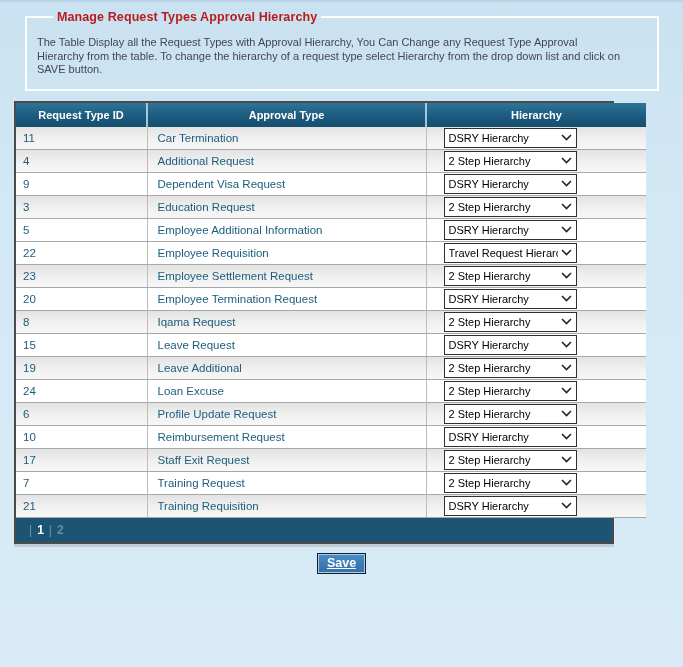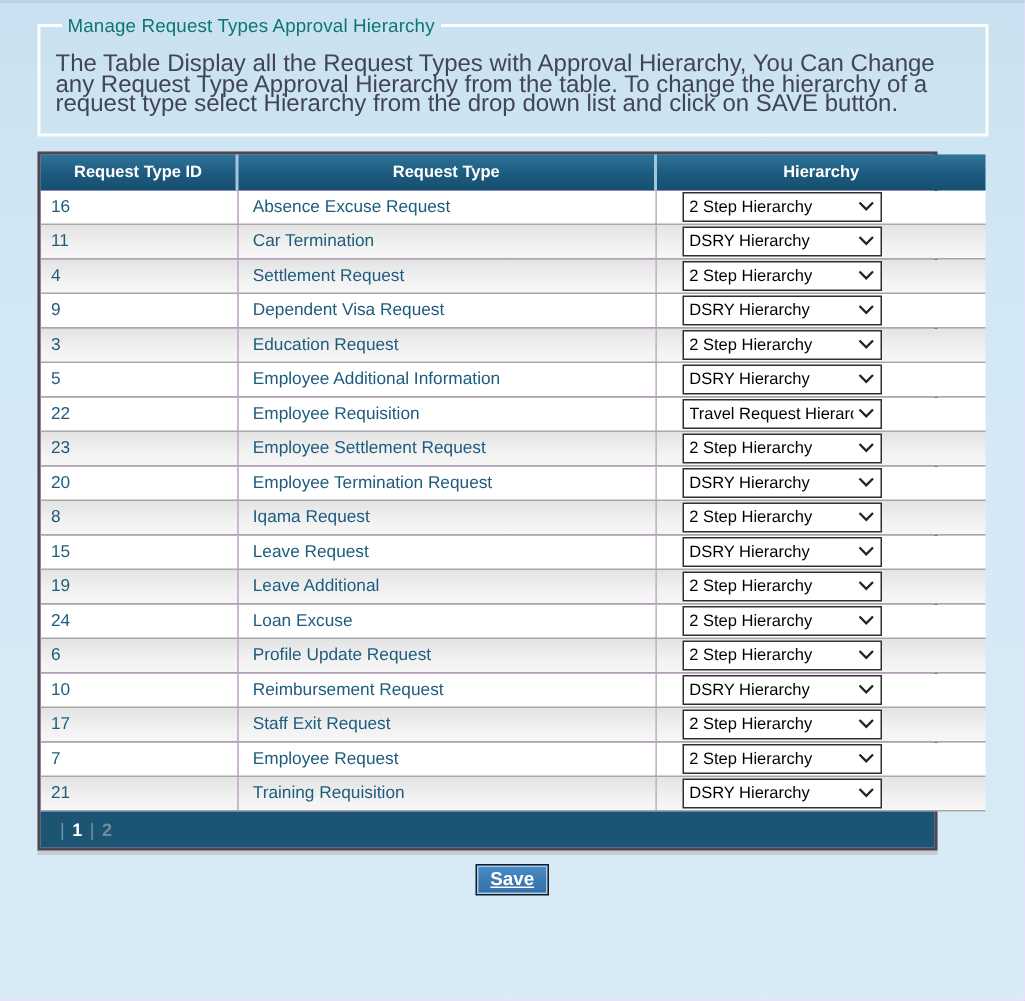--- a/index.html
+++ b/index.html
@@ -11,35 +11,35 @@
   }
 
   
   fieldset {
     margin:8px 24px 0 25px;
     width:634px;
     border:2px solid #fcfdfe;
     padding:8px 10px 12px 10px;
   }
   legend {
-    font-size:12.5px; font-weight:normal; color:#0f766e;
-    padding:0 4px; margin-left:4px; letter-spacing:.1px;
+    font-size:12.5px; font-weight:bold; color:#b91c1c;
+    padding:0 4px; margin-left:16px; letter-spacing:.1px;
   }
   .desc {
-    color:#42455a; font-size:16px; line-height:13.5px;
+    color:#42455a; font-size:11px; line-height:13.5px;
     max-width:588px; margin-top:4px;
   }
 
   
   .grid {
-    margin:10px 24px 0 25px;
+    margin:10px 24px 0 14px;
     width:600px;
     border:2px solid #4b4b4b;
     box-shadow:0 3px 0 #c3ccd3;
-    background:#f0abfc;
+    background:#22c55e;
   }
   table { width:100%; border-collapse:collapse; table-layout:fixed; }
   col.c-id   { width:131px; }
   col.c-type { width:279px; }
   col.c-hier { width:220px; }
   thead th {
     height:24px;
     background:linear-gradient(180deg,#337b a0,#1b5a7e);
     background:linear-gradient(180deg,#2f7499 0%,#1c5a7e 55%,#164f6e 100%);
     color:#fff; font-size:11px; font-weight:bold; text-align:center;
@@ -105,42 +105,35 @@
 <div class="grid">
   <table>
     <colgroup>
         <col class="c-id">
         <col class="c-type">
         <col class="c-hier">
       </colgroup>
     <thead>
       <tr>
         <th>Request Type ID</th>
-        <th>Request Type</th>
+        <th>Approval Type</th>
         <th>Hierarchy</th>
       </tr>
     </thead>
     <tbody>
-        <tr>
-          <td class="col-id">16</td>
-          <td class="col-type">Absence Excuse Request</td>
-          <td class="col-hier"><span class="select-wrap"><select><option>2 Step Hierarchy</option></select><span class="chev"><svg width="11" height="7" viewBox="0 0 11 7">
-                  <polyline points="1,1 5.5,5.6 10,1" fill="none" stroke="#222" stroke-width="1.5"></polyline>
-                </svg></span></span></td>
-        </tr>
         <tr class="alt">
           <td class="col-id">11</td>
           <td class="col-type">Car Termination</td>
           <td class="col-hier"><span class="select-wrap"><select><option>DSRY Hierarchy</option></select><span class="chev"><svg width="11" height="7" viewBox="0 0 11 7">
                   <polyline points="1,1 5.5,5.6 10,1" fill="none" stroke="#222" stroke-width="1.5"></polyline>
                 </svg></span></span></td>
         </tr>
         <tr class="alt">
           <td class="col-id">4</td>
-          <td class="col-type">Settlement Request</td>
+          <td class="col-type">Additional Request</td>
           <td class="col-hier"><span class="select-wrap"><select><option>2 Step Hierarchy</option></select><span class="chev"><svg width="11" height="7" viewBox="0 0 11 7">
                   <polyline points="1,1 5.5,5.6 10,1" fill="none" stroke="#222" stroke-width="1.5"></polyline>
                 </svg></span></span></td>
         </tr>
         <tr>
           <td class="col-id">9</td>
           <td class="col-type">Dependent Visa Request</td>
           <td class="col-hier"><span class="select-wrap"><select><option>DSRY Hierarchy</option></select><span class="chev"><svg width="11" height="7" viewBox="0 0 11 7">
                   <polyline points="1,1 5.5,5.6 10,1" fill="none" stroke="#222" stroke-width="1.5"></polyline>
                 </svg></span></span></td>
@@ -224,21 +217,21 @@
         </tr>
         <tr class="alt">
           <td class="col-id">17</td>
           <td class="col-type">Staff Exit Request</td>
           <td class="col-hier"><span class="select-wrap"><select><option>2 Step Hierarchy</option></select><span class="chev"><svg width="11" height="7" viewBox="0 0 11 7">
                   <polyline points="1,1 5.5,5.6 10,1" fill="none" stroke="#222" stroke-width="1.5"></polyline>
                 </svg></span></span></td>
         </tr>
         <tr>
           <td class="col-id">7</td>
-          <td class="col-type">Employee Request</td>
+          <td class="col-type">Training Request</td>
           <td class="col-hier"><span class="select-wrap"><select><option>2 Step Hierarchy</option></select><span class="chev"><svg width="11" height="7" viewBox="0 0 11 7">
                   <polyline points="1,1 5.5,5.6 10,1" fill="none" stroke="#222" stroke-width="1.5"></polyline>
                 </svg></span></span></td>
         </tr>
         <tr class="alt">
           <td class="col-id">21</td>
           <td class="col-type">Training Requisition</td>
           <td class="col-hier"><span class="select-wrap"><select><option>DSRY Hierarchy</option></select><span class="chev"><svg width="11" height="7" viewBox="0 0 11 7">
                   <polyline points="1,1 5.5,5.6 10,1" fill="none" stroke="#222" stroke-width="1.5"></polyline>
                 </svg></span></span></td>

